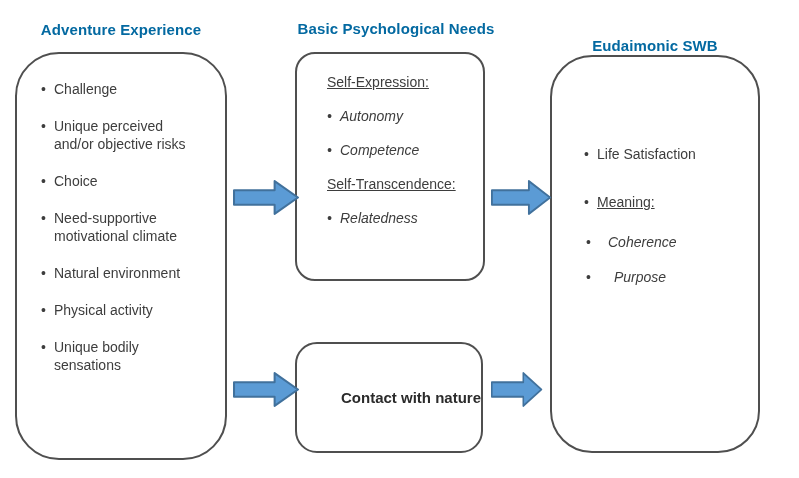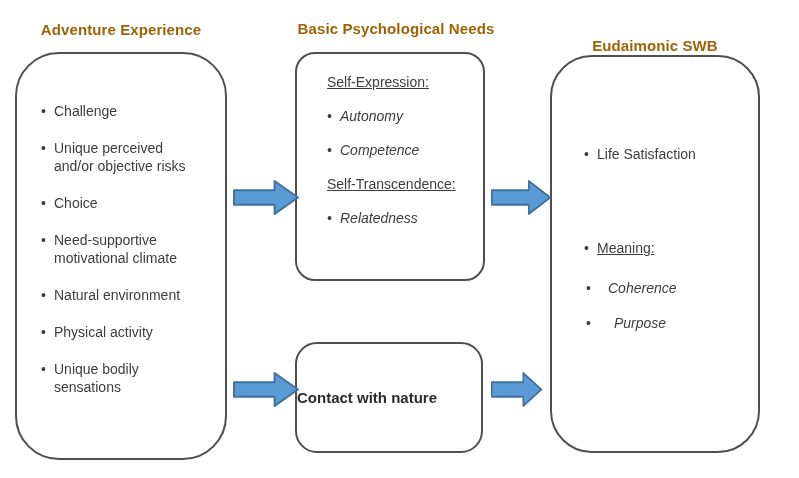--- a/index.html
+++ b/index.html
@@ -2,56 +2,56 @@
 <html><head>
 <meta charset="utf-8">
 <style>
   html,body { margin:0; padding:0; background:#ffffff; }
   .canvas {
     position:relative; width:799px; height:478px; background:#ffffff;
     font-family:"Liberation Sans", sans-serif; color:#3d3d3d; overflow:hidden;
   }
   .col-header {
     position:absolute; font-weight:bold; font-size:15px; line-height:18px;
-    text-align:center; color:#a16207; letter-spacing:0.1px;
+    text-align:center; color:#0369a1; letter-spacing:0.1px;
   }
   .hdr-left   { left:15px;  top:21px; width:212px; }
   .hdr-middle { left:294px; top:20px; width:204px; }
   .hdr-right  { left:550px; top:21px; width:210px;margin-top:16px; }
 
   .box {
     position:absolute; background:#ffffff; border:2px solid #4f4f4f;
     box-sizing:border-box; font-size:14px; line-height:18px;
   }
   .box-adventure {
     left:15px; top:52px; width:212px; height:408px; border-radius:44px;
-    padding:48px 26px 0 24px;
+    padding:26px 26px 0 24px;
   }
   .box-needs {
     left:295px; top:52px; width:190px; height:229px; border-radius:20px;
     padding:19px 10px 0 30px;
   }
   .box-nature {
     left:295px; top:342px; width:188px; height:111px; border-radius:22px;
-    display:flex; align-items:center; justify-content:flex-start;
+    display:flex; align-items:center; justify-content:flex-end;
   }
   .box-swb {
     left:550px; top:55px; width:210px; height:398px; border-radius:42px;
     padding:88px 10px 0 32px;
   }
 
   .bullet-item { position:relative; padding-left:13px; margin:0 0 19px 0; }
   .bullet-item::before { content:"\2022"; position:absolute; left:0; top:0; }
 
   .sec-heading { text-decoration:underline; margin:0 0 16px 0; }
   .needs-item  { font-style:italic; margin-bottom:16px; }
 
   .nature-label { font-weight:bold; font-size:15px; color:#2b2b2b; text-align:center; }
 
-  .swb-life    { margin-bottom:76px; }
+  .swb-life    { margin-bottom:30px; }
   .swb-meaning { margin-bottom:22px; }
   .swb-meaning .u { text-decoration:underline; }
   .swb-sub { position:relative; padding-left:24px; margin-bottom:17px; font-style:italic; }
   .swb-sub::before { content:"\2022"; position:absolute; left:2px; font-style:normal; }
   .swb-sub.indent-more { padding-left:30px; }
 
   .arrow { position:absolute; }
   .arrow svg { display:block; width:100%; height:100%; }
   .arrow polygon { fill:#5B9BD5; stroke:#41719C; stroke-width:2; stroke-linejoin:round; }
   .arr-1 { left:233px; top:179px; width:67px; height:37px; }

